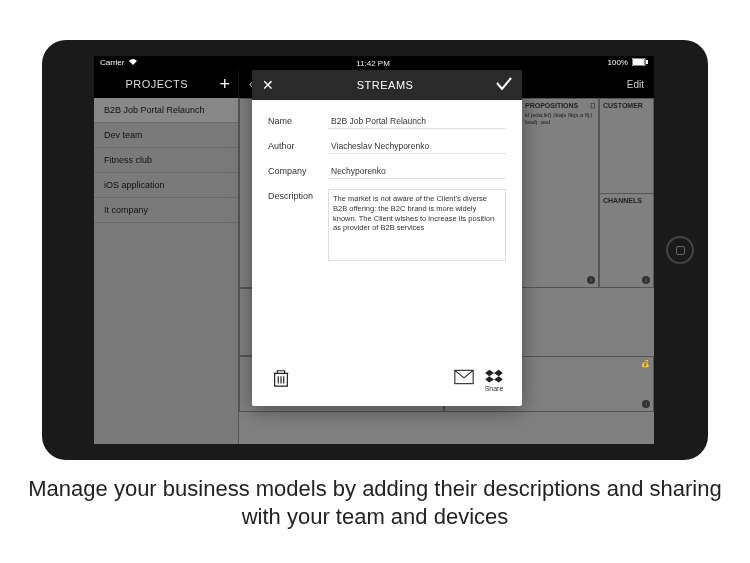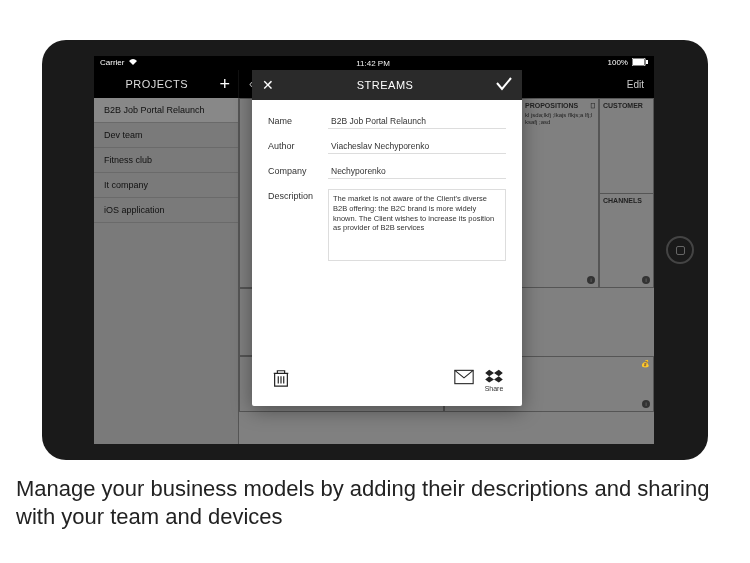--- a/index.html
+++ b/index.html
@@ -184,20 +184,21 @@
   }
   .delete-btn svg { width: 22px; height: 20px; }
   .share-group { display: flex; align-items: flex-start; gap: 10px; }
   .share-item { display: flex; flex-direction: column; align-items: center; font-size: 7px; color: #333; }
   .share-item svg { width: 20px; height: 16px; }
   .caption {
     position: absolute;
     top: 475px;
     left: 0;
     width: 750px;
+    text-align: center;
     font-size: 22px;
     font-weight: 300;
     color: #222;
     line-height: 1.25;
     padding: 0 16px;
   }
 </style>
 </head>
 <body>
 
@@ -243,22 +244,22 @@
         <span class="main-title">B2B Job Portal Relaunch</span>
         <span class="edit-btn">Edit</span>
       </div>
     </div>
 
     <div class="content-area">
       <div class="sidebar">
         <div class="sidebar-item selected">B2B Job Portal Relaunch</div>
         <div class="sidebar-item">Dev team</div>
         <div class="sidebar-item">Fitness club</div>
+        <div class="sidebar-item">iOS application</div>
         <div class="sidebar-item">It company</div>
-        <div class="sidebar-item">iOS application</div>
       </div>
 
       <div class="canvas">
         <div class="canvas-block" style="top:0;left:282px;width:78px;height:190px;">
           <div class="block-header">
             <span>PROPOSITIONS</span>
             <span>⎕</span>
           </div>
           <div class="block-note">kl jsda;lkfj ;lkajs
 flkjs;a lfj;l

